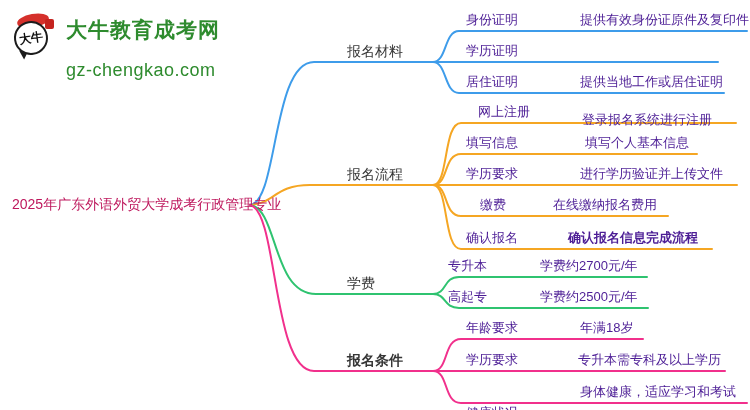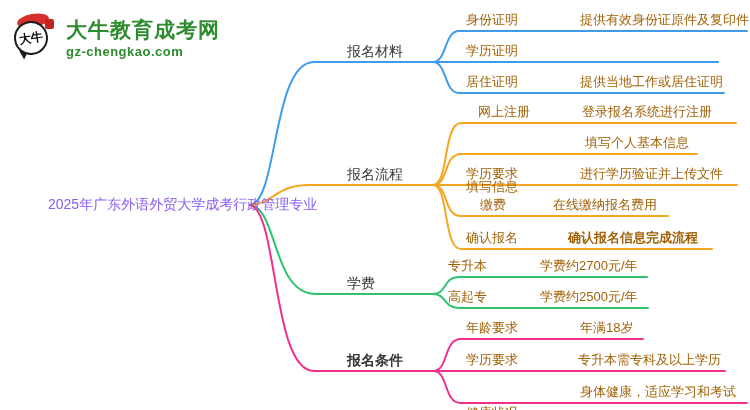--- a/index.html
+++ b/index.html
@@ -1,32 +1,32 @@
 <!DOCTYPE html>
 <html><head>
 <meta charset="utf-8">
 <style>
   html,body{margin:0;padding:0;}
   body{background:#fff;font-family:"Liberation Sans","DejaVu Sans",sans-serif;}
   .stage{position:relative;width:750px;height:410px;background:#fff;overflow:hidden;}
   svg.links{position:absolute;left:0;top:0;width:750px;height:410px;}
   svg.links path{fill:none;stroke-width:2;stroke-linecap:round;}
-  .lbl{position:absolute;white-space:nowrap;font-size:13px;color:#a16207;line-height:18px;height:18px;}
+  .lbl{position:absolute;white-space:nowrap;font-size:13px;color:#4c1d95;line-height:18px;height:18px;}
   .branch-lbl{font-size:14px;color:#363636;}
-  .root-lbl{font-size:14px;color:#8b5cf6;margin-left:36px;}
+  .root-lbl{font-size:14px;color:#be185d;}
   
   .logo{position:absolute;left:12px;top:10px;display:flex;align-items:flex-start;}
   .logo-icon{position:relative;width:46px;height:48px;}
   .logo-hat{position:absolute;left:5px;top:4px;width:32px;height:13px;background:#d5302b;border-radius:50% 50% 45% 45%;transform:rotate(-10deg);}
   .logo-circle{position:absolute;left:2px;top:11px;width:30px;height:30px;background:#fff;border:2px solid #1c1c1c;border-radius:50%;display:flex;align-items:center;justify-content:center;font-weight:bold;font-size:12px;color:#111;transform:rotate(-8deg);}
   .logo-seal{position:absolute;right:4px;top:9px;width:9px;height:10px;background:#c5231f;border-radius:2px;}
   .logo-tail{position:absolute;left:6px;top:41px;width:0;height:0;border-left:7px solid transparent;border-right:2px solid transparent;border-top:8px solid #1c1c1c;transform:rotate(12deg);}
   .logo-text{margin-left:8px;padding-top:6px;}
   .logo-title{font-size:21px;font-weight:bold;letter-spacing:1px;}
-  .logo-domain{font-size:13px;font-weight:bold;margin-top:0;letter-spacing:0.5px;}
+  .logo-domain{font-size:18px;font-weight:normal;margin-top:16px;letter-spacing:0.5px;}
 </style>
 </head>
 <body>
 
 <div class="stage">
 
   <svg class="links" viewBox="0 0 750 410">
 
     <path d="M250,205 C278,203 272,62 314,62 H433" stroke="#3e9cea"></path>
     <path d="M433,62 C447,62 444,31 459,31 H747" stroke="#3e9cea"></path>
@@ -70,22 +70,22 @@
   <div class="lbl branch-lbl" style="left:347px;top:274px;">学费</div>
   <div class="lbl branch-lbl" style="left:347px;top:351px;font-weight:bold;">报名条件</div>
 
   <div class="lbl" style="left:466px;top:11px;">身份证明</div>
   <div class="lbl" style="left:580px;top:11px;">提供有效身份证原件及复印件</div>
   <div class="lbl" style="left:466px;top:42px;">学历证明</div>
   <div class="lbl" style="left:466px;top:73px;">居住证明</div>
   <div class="lbl" style="left:580px;top:73px;">提供当地工作或居住证明</div>
 
   <div class="lbl" style="left:478px;top:103px;">网上注册</div>
-  <div class="lbl" style="left:582px;top:103px;">登录报名系统进行注册</div>
-  <div class="lbl" style="left:466px;top:134px;margin-top:44px;">填写信息</div>
+  <div class="lbl" style="left:582px;top:111px;">登录报名系统进行注册</div>
+  <div class="lbl" style="left:466px;top:134px;">填写信息</div>
   <div class="lbl" style="left:585px;top:134px;">填写个人基本信息</div>
   <div class="lbl" style="left:466px;top:165px;">学历要求</div>
   <div class="lbl" style="left:580px;top:165px;">进行学历验证并上传文件</div>
   <div class="lbl" style="left:480px;top:196px;">缴费</div>
   <div class="lbl" style="left:553px;top:196px;">在线缴纳报名费用</div>
   <div class="lbl" style="left:466px;top:229px;">确认报名</div>
   <div class="lbl" style="left:568px;top:229px;font-weight:bold;">确认报名信息完成流程</div>
 
   <div class="lbl" style="left:448px;top:257px;text-align:center;">专升本</div>
   <div class="lbl" style="left:540px;top:257px;">学费约2700元/年</div>

